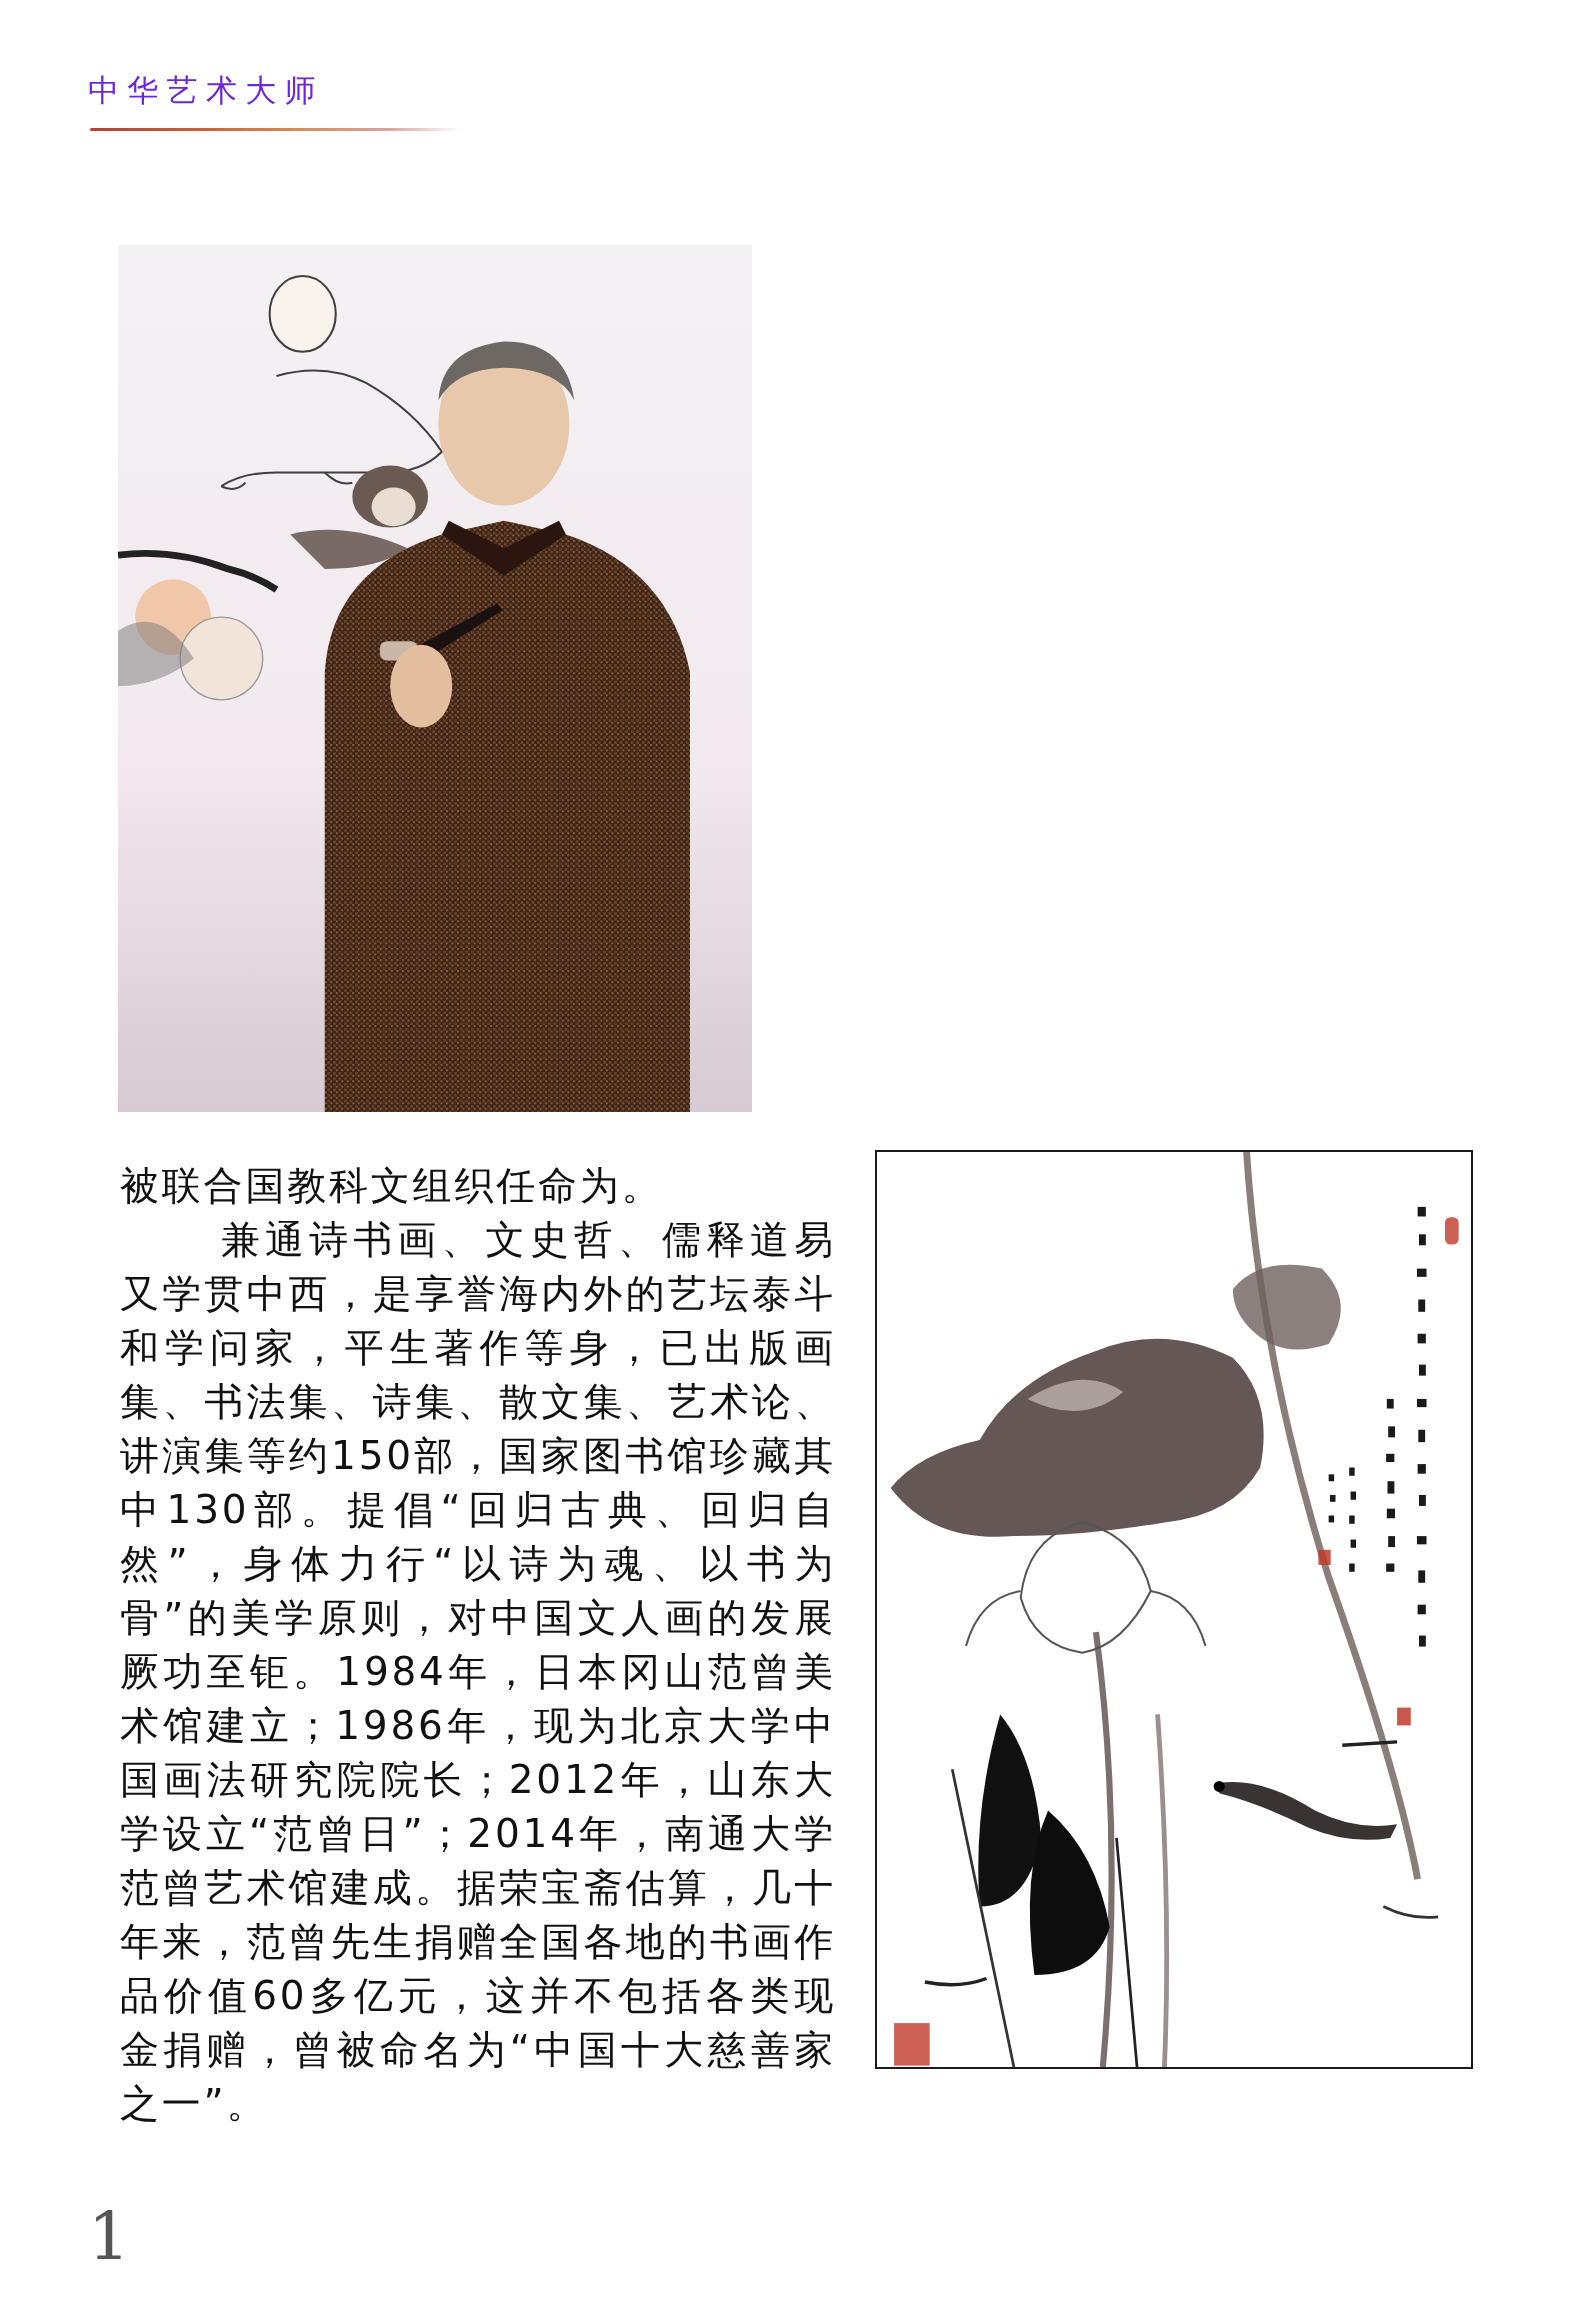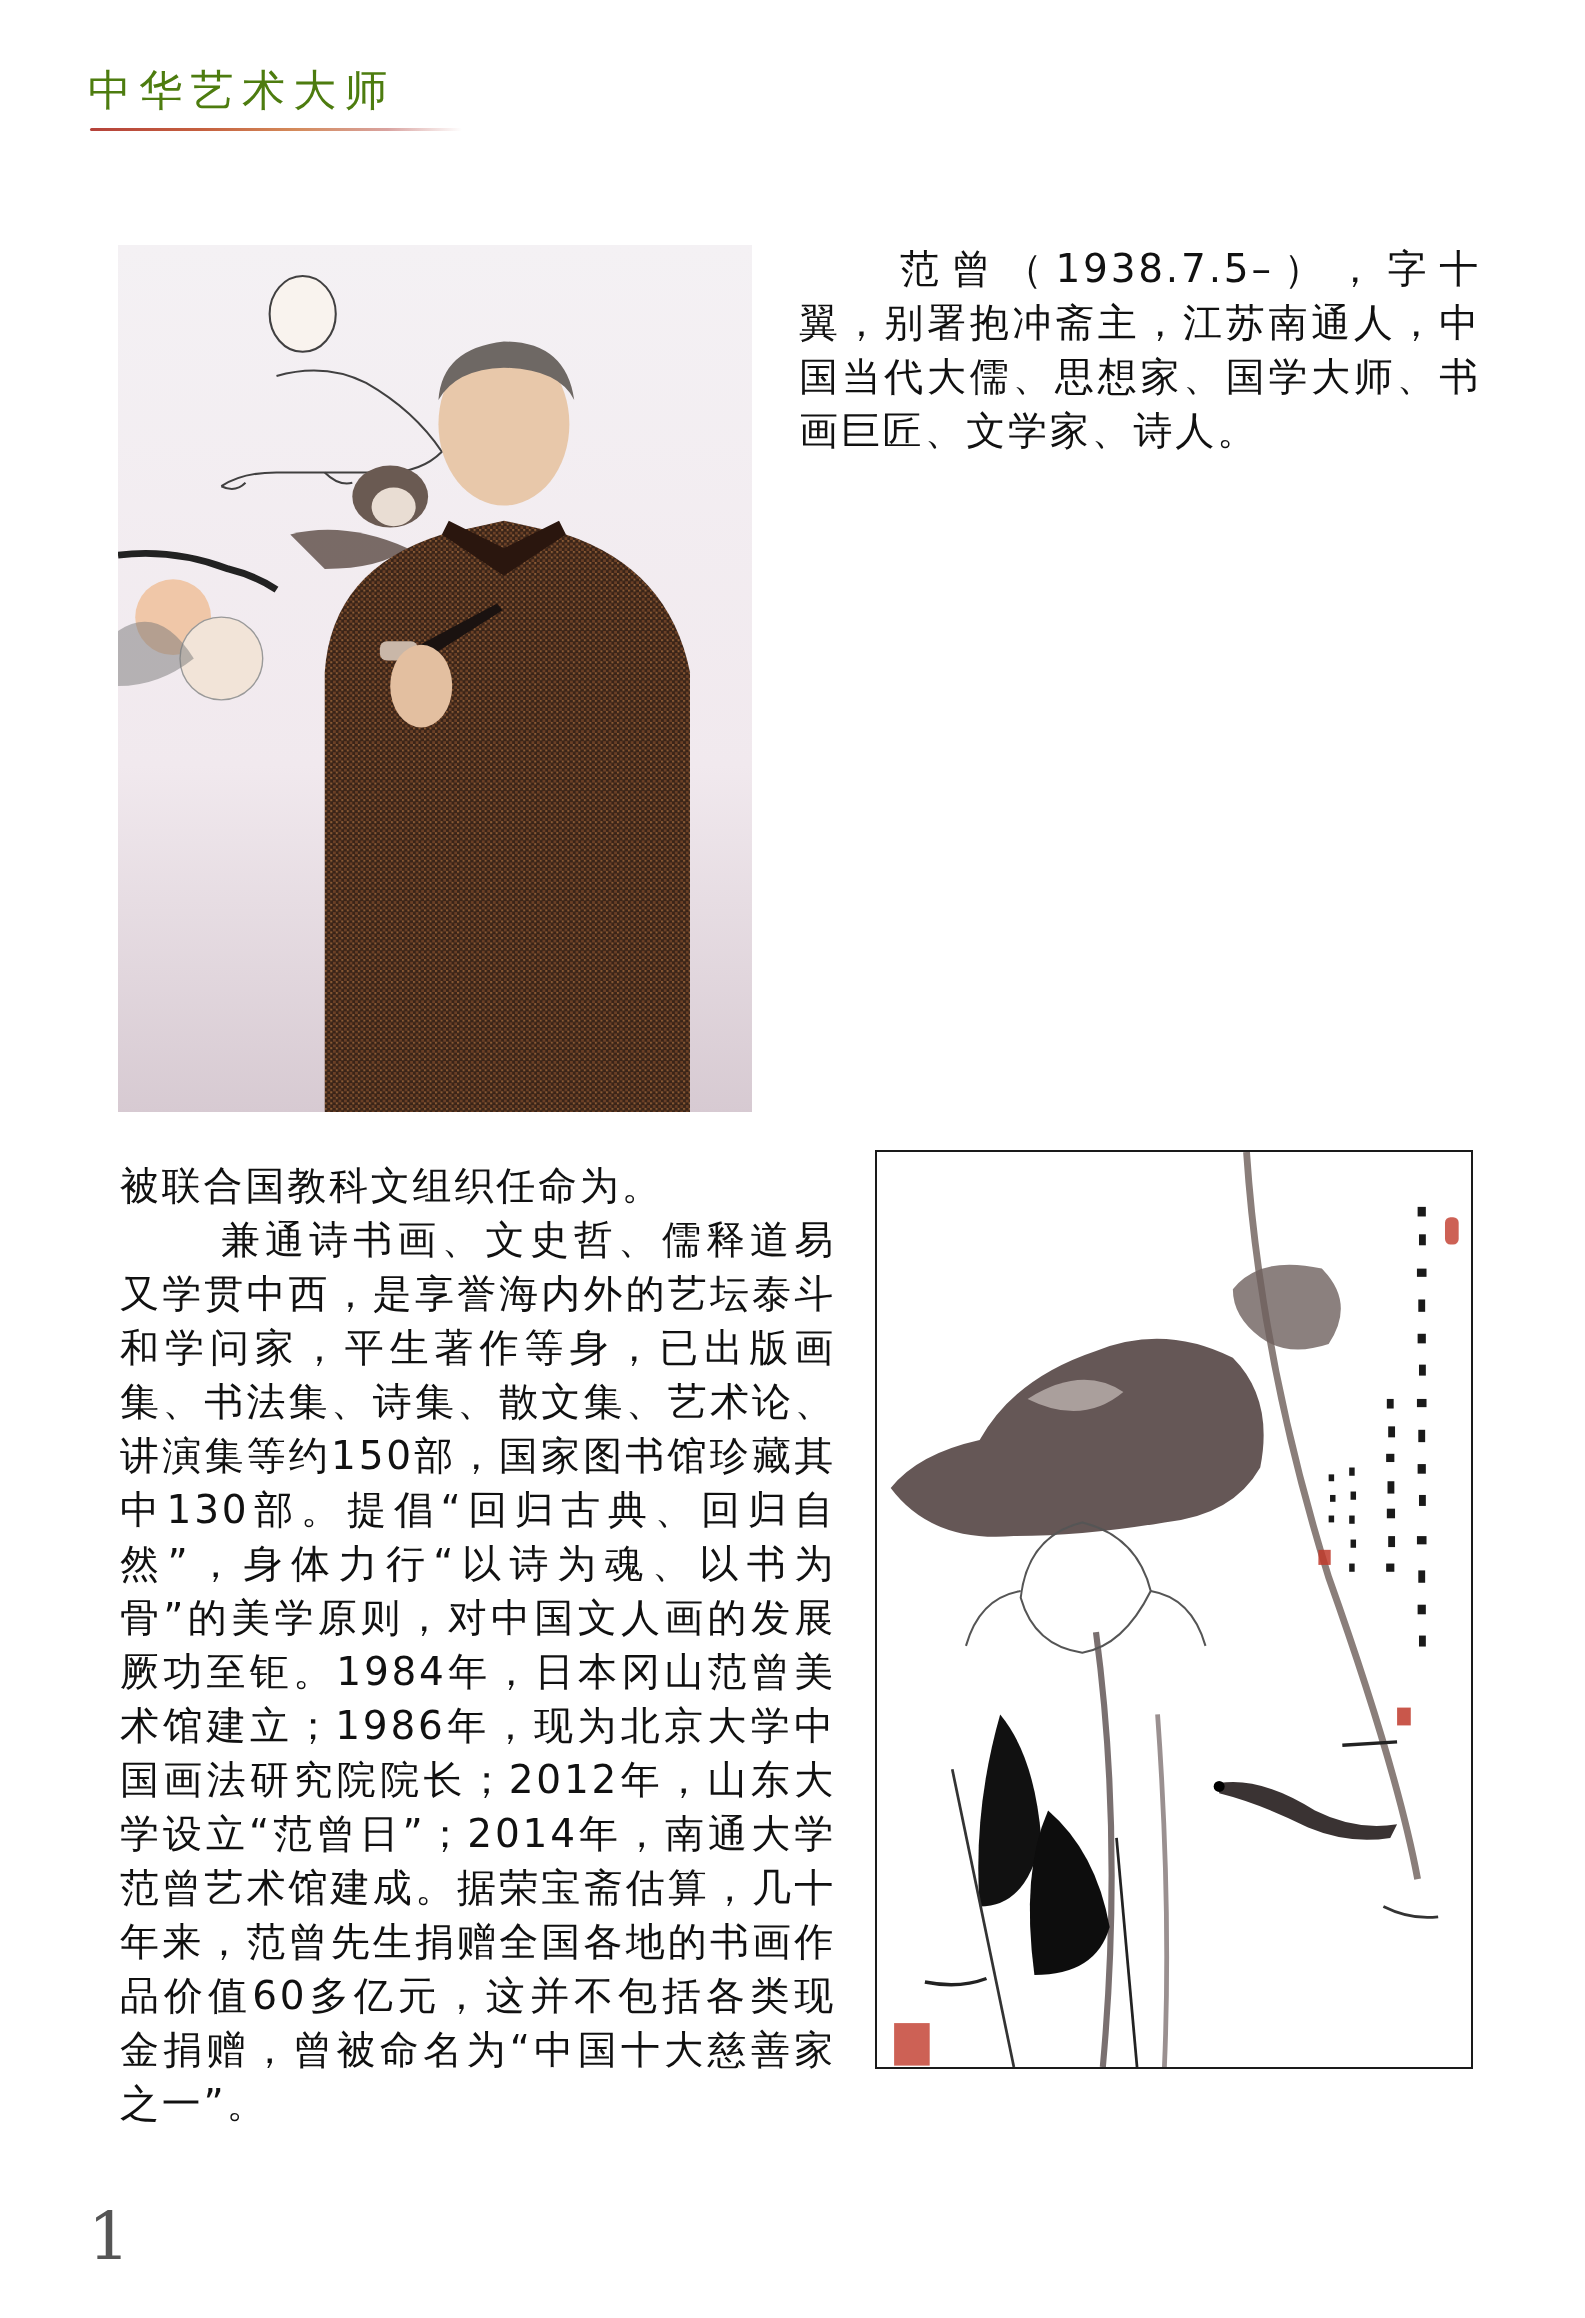--- a/index.html
+++ b/index.html
@@ -3,22 +3,22 @@
 <meta charset="utf-8">
 <style>
   html, body { margin: 0; padding: 0; background: #ffffff; }
   body {
     width: 1585px; height: 2319px; position: relative; overflow: hidden;
     font-family: "DejaVu Sans", "Liberation Sans", sans-serif;
     color: #111;
   }
   .header-title {
     position: absolute; left: 88px; top: 63px;
-    font-size: 43px; letter-spacing: 8.3px; line-height: 55px;
-    color: #4d7c0f; font-weight: normal;
+    font-size: 31px; letter-spacing: 8.3px; line-height: 55px;
+    color: #6d28d9; font-weight: normal;
   }
   .header-rule {
     position: absolute; left: 90px; top: 128px; width: 372px; height: 3.4px;
     border-radius: 2.1px;
     background: linear-gradient(90deg, #b5423a 0%, #c5603f 30%, #d48a5a 55%, #d9a3a0 80%, rgba(240,205,180,0) 100%);
   }
   .photo {
     position: absolute; left: 118px; top: 245px; width: 634px; height: 867px;
     background: linear-gradient(180deg, #f3f0f3 0%, #f7f2f5 50%, #d8ccd3 100%);
     overflow: hidden;
@@ -85,21 +85,20 @@
     <path d="M300 1258 L300 620 Q310 470 470 420 L560 400 L650 420 Q800 470 830 620 L830 1258 Z" fill="url(#weave)"></path>
     <path d="M470 420 L560 480 L650 420 L640 400 L560 440 L480 400 Z" fill="#2a160e"></path>
 
     <path d="M420 590 L550 520 L558 530 L440 605 Z" fill="#1a1210"></path>
     <rect x="380" y="575" width="55" height="28" rx="10" fill="#c9b7a8"></rect>
     <ellipse cx="440" cy="640" rx="45" ry="60" fill="#e3bfa0"></ellipse>
   </svg>
 </div>
 
 <div class="text-block right-col">
-  <p class="indent">范曾（1938.7.5–），字十翼，别署抱冲斋主，江苏南通人，中国当代大儒、思想家、国学大师、书画巨匠、文学家、诗人。</p>
 </div>
 
 <div class="text-block left-col">
   <p>被联合国教科文组织任命为。</p>
   <p class="indent">兼通诗书画、文史哲、儒释道易又学贯中西，是享誉海内外的艺坛泰斗和学问家，平生著作等身，已出版画集、书法集、诗集、散文集、艺术论、讲演集等约150部，国家图书馆珍藏其中130部。提倡“回归古典、回归自然”，身体力行“以诗为魂、以书为骨”的美学原则，对中国文人画的发展厥功至钜。1984年，日本冈山范曾美术馆建立；1986年，现为北京大学中国画法研究院院长；2012年，山东大学设立“范曾日”；2014年，南通大学范曾艺术馆建成。据荣宝斋估算，几十年来，范曾先生捐赠全国各地的书画作品价值60多亿元，这并不包括各类现金捐赠，曾被命名为“中国十大慈善家之一”。</p>
 </div>
 
 <div class="painting">
   <svg viewBox="0 0 868 1334" preserveAspectRatio="none">
     <rect width="868" height="1334" fill="#ffffff"></rect>

